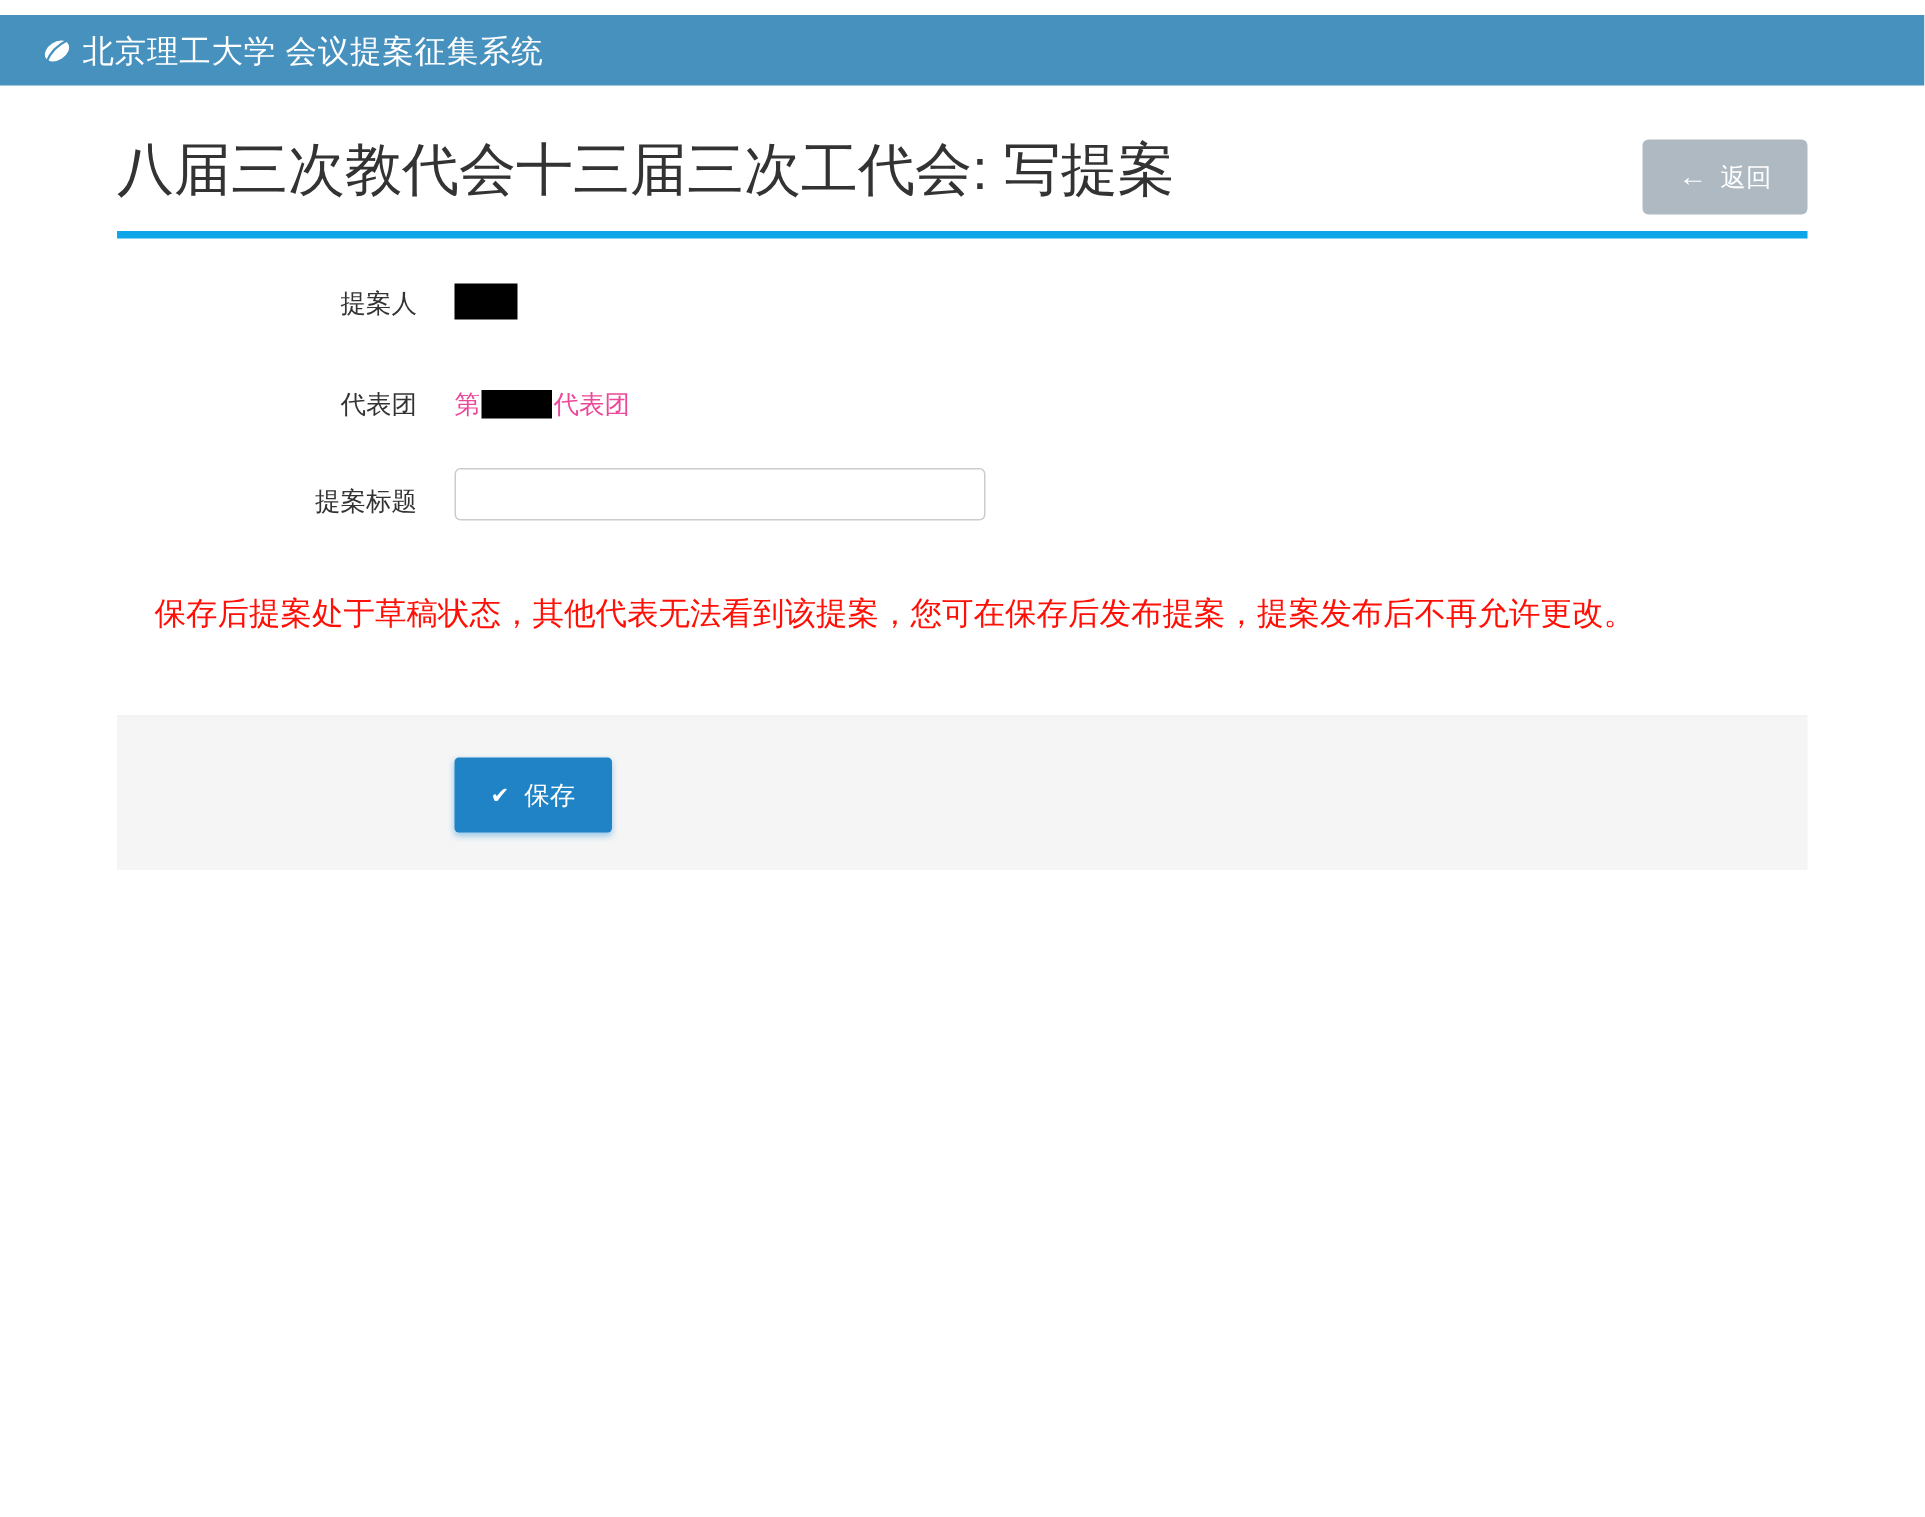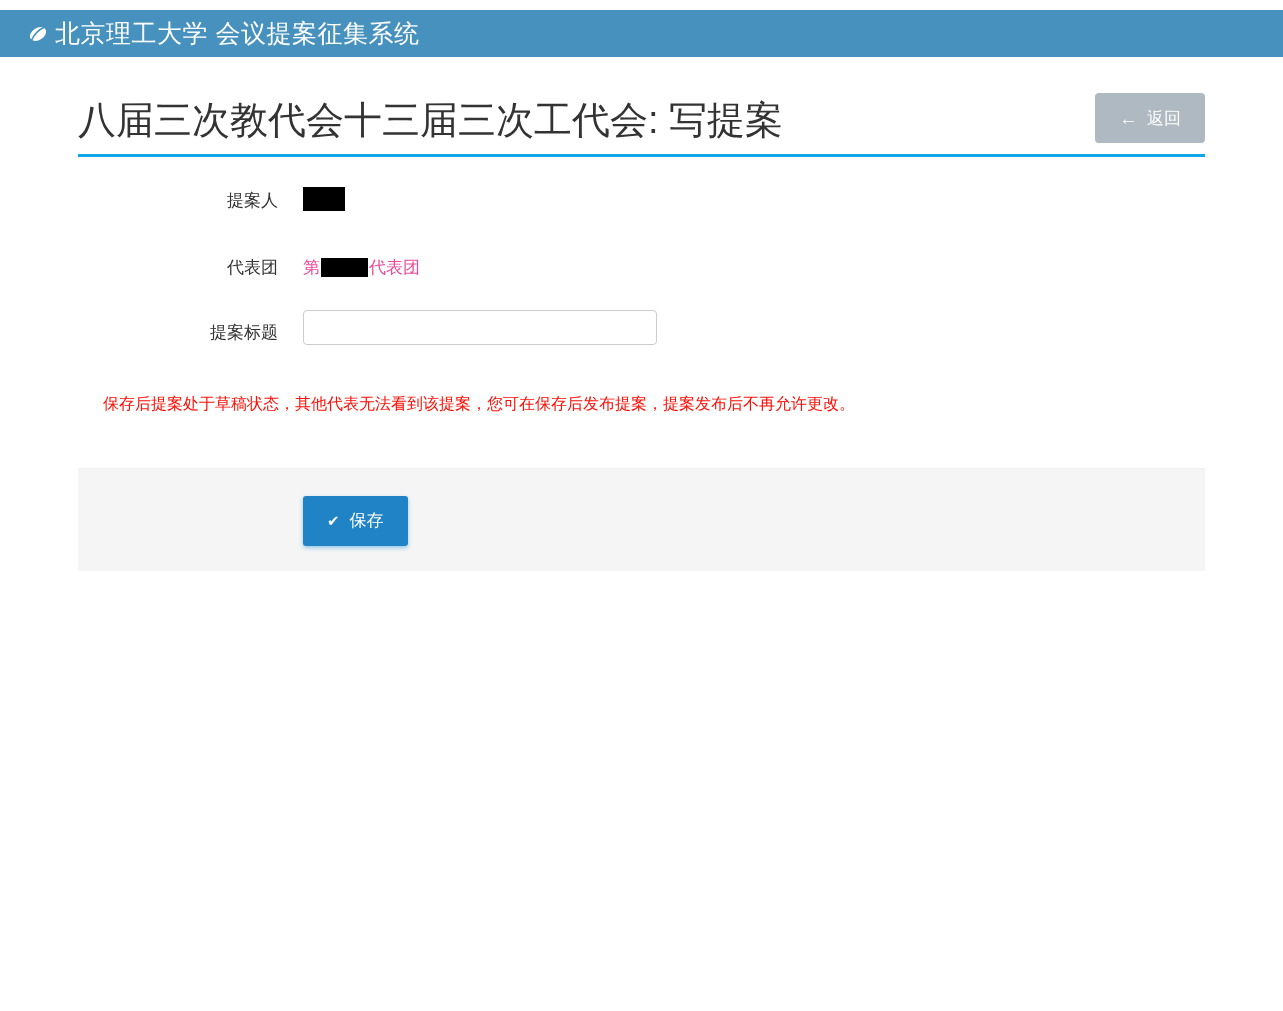--- a/index.html
+++ b/index.html
@@ -16,33 +16,33 @@
   .navbar {
     margin-top: 10px;
     height: 47px;
     background: var(--navbar-bg, #4791be);
     display: flex;
     align-items: center;
     padding: 0 15px 0 28px;
   }
   .leaf { display: inline-flex; margin-right: 7px; }
   .leaf svg path.vein { stroke: var(--navbar-bg, #4791be); }
-  .brand { color: #fff; font-size: 25px; letter-spacing: 0.5px; white-space: nowrap; }
+  .brand { color: #fff; font-size: 21px; letter-spacing: 0.5px; white-space: nowrap; }
 
   
   .container { width: 1127px; margin: 0 auto; }
 
   
   .page-header {
     margin-top: 36px;
     padding-bottom: 11px;
-    border-bottom: 3px solid #0ea5e9;
+    border-bottom: 5px solid #0ea5e9;
     display: flex;
     justify-content: space-between;
-    align-items: flex-end;
+    align-items: flex-start;
   }
   .page-title {
     margin: 0;
     font-size: 38px;
     line-height: 1.15;
     font-weight: 400;
     color: #333;
     white-space: nowrap;
   }
   .btn-back {
@@ -95,21 +95,21 @@
     font-family: inherit;
     color: #555;
     background: #fff;
     outline: none;
   }
   input.form-control { height: 35px; }
   textarea.form-control { height: 386px; resize: both; }
 
   .hint-text {
     padding-top: 7px;
-    font-size: 16px;
+    font-size: 21px;
     line-height: 1.42;
     color: var(--hint-text, #ff0000);
     white-space: nowrap;
     font-family: Liberation Serif, serif;
   }
 
   
   .actions {
     margin-top: 52px;
     background: #f5f5f5;

